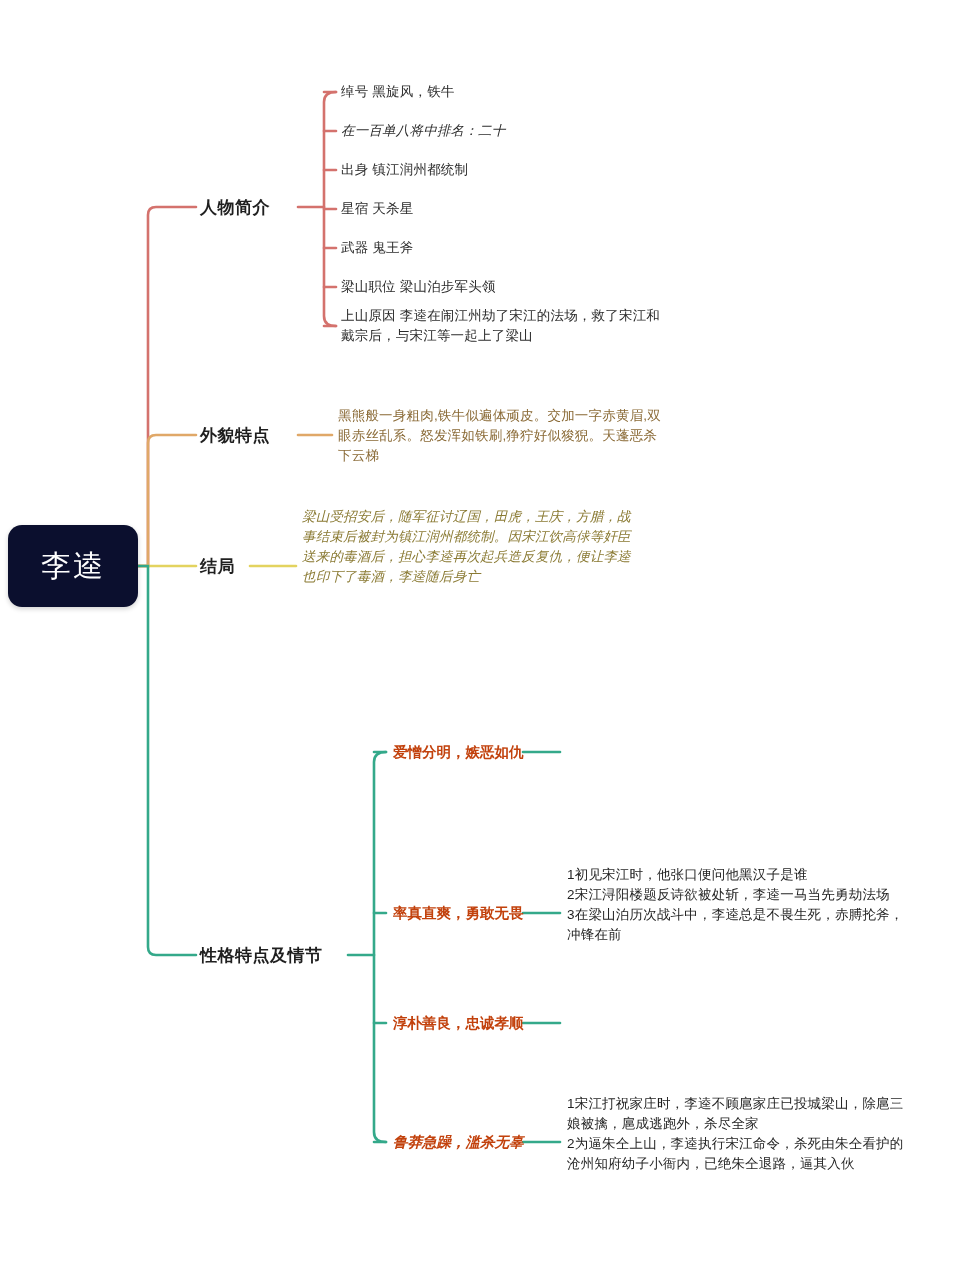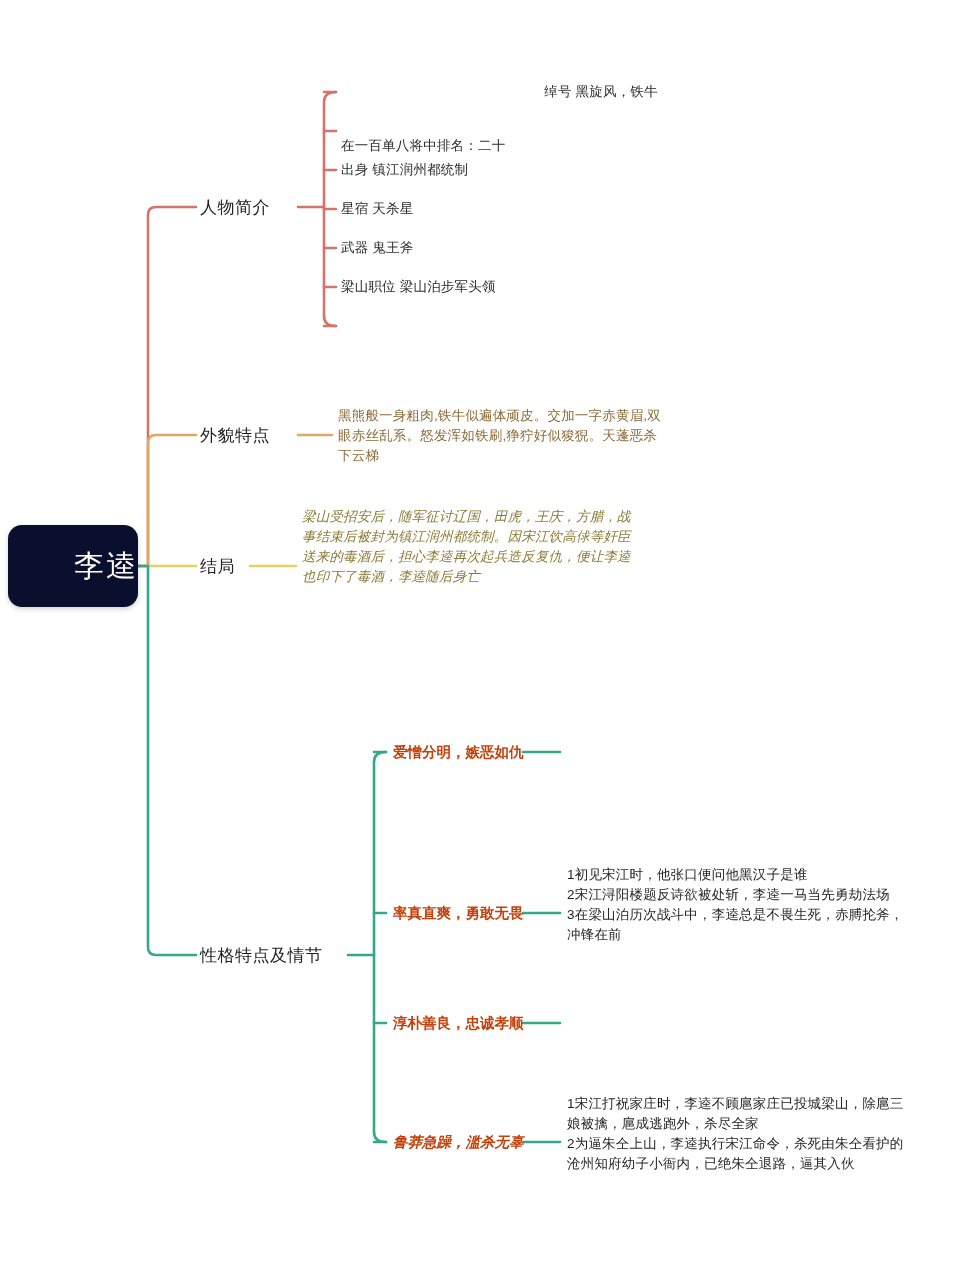--- a/index.html
+++ b/index.html
@@ -28,35 +28,35 @@
   .root-node {
     position: absolute;
     left: 8px;
     top: 525px;
     width: 130px;
     height: 82px;
     background: #0b0f2e;
     border-radius: 14px;
     display: flex;
     align-items: center;
-    justify-content: flex-end;
+    justify-content: center;
     box-shadow: 0 2px 5px rgba(0,0,0,0.18);
   }
   .root-label {
     color: #ffffff;
     font-size: 30px;
     letter-spacing: 2px;
     line-height: 1;
   }
 
   
   .branch-label {
     position: absolute;
     font-size: 17px;
-    font-weight: 400;
+    font-weight: 700;
     color: #1f1f1f;
     white-space: nowrap;
     letter-spacing: 0.5px;
     line-height: 1;
   }
 
   
   .leaf {
     position: absolute;
     font-size: 13.5px;
@@ -134,26 +134,27 @@
   </div>
 
   <div class="branch-label" style="left:200px; top:199px;">人物简介</div>
 
   <div class="branch-label" style="left:200px; top:427px;">外貌特点</div>
 
   <div class="branch-label" style="left:200px; top:558px;">结局</div>
 
   <div class="branch-label" style="left:200px; top:947px;">性格特点及情节</div>
 
-  <div class="leaf c-red" style="left:341px; top:82px; width:520px;text-align:center;">绰号 黑旋风，铁牛</div>
-  <div class="leaf c-red" style="left:341px; top:136px; width:520px;">在一百单八将中排名：二十</div>
+  <div class="leaf c-red" style="left:341px; top:82px; width:520px;">绰号 黑旋风，铁牛</div>
+  <div class="leaf c-red" style="left:341px; top:121px; width:520px;font-style:italic;">在一百单八将中排名：二十</div>
   <div class="leaf c-red" style="left:341px; top:160px; width:520px;">出身 镇江润州都统制</div>
   <div class="leaf c-red" style="left:341px; top:199px; width:520px;">星宿 天杀星</div>
   <div class="leaf c-red" style="left:341px; top:277px; width:520px;">梁山职位 梁山泊步军头领</div>
   <div class="leaf c-red" style="left:341px; top:238px; width:520px;">武器 鬼王斧</div>
+  <div class="leaf c-red" style="left:341px; top:306px; width:330px;">上山原因 李逵在闹江州劫了宋江的法场，救了宋江和戴宗后，与宋江等一起上了梁山</div>
 
   <div class="leaf c-org" style="left:338px; top:406px; width:330px;">黑熊般一身粗肉,铁牛似遍体顽皮。交加一字赤黄眉,双眼赤丝乱系。怒发浑如铁刷,狰狞好似狻猊。天蓬恶杀下云梯</div>
 
   <div class="leaf c-yel" style="left:302px; top:507px; width:330px;font-style:italic;">梁山受招安后，随军征讨辽国，田虎，王庆，方腊，战事结束后被封为镇江润州都统制。因宋江饮高俅等奸臣送来的毒酒后，担心李逵再次起兵造反复仇，便让李逵也印下了毒酒，李逵随后身亡</div>
 
   <div class="sub-label" style="left:393px; top:745px;">爱憎分明，嫉恶如仇</div>
 
   <div class="sub-label" style="left:393px; top:906px;">率真直爽，勇敢无畏</div>
   <div class="detail" style="left:567px; top:865px; width:345px;">1初见宋江时，他张口便问他黑汉子是谁
 2宋江浔阳楼题反诗欲被处斩，李逵一马当先勇劫法场

